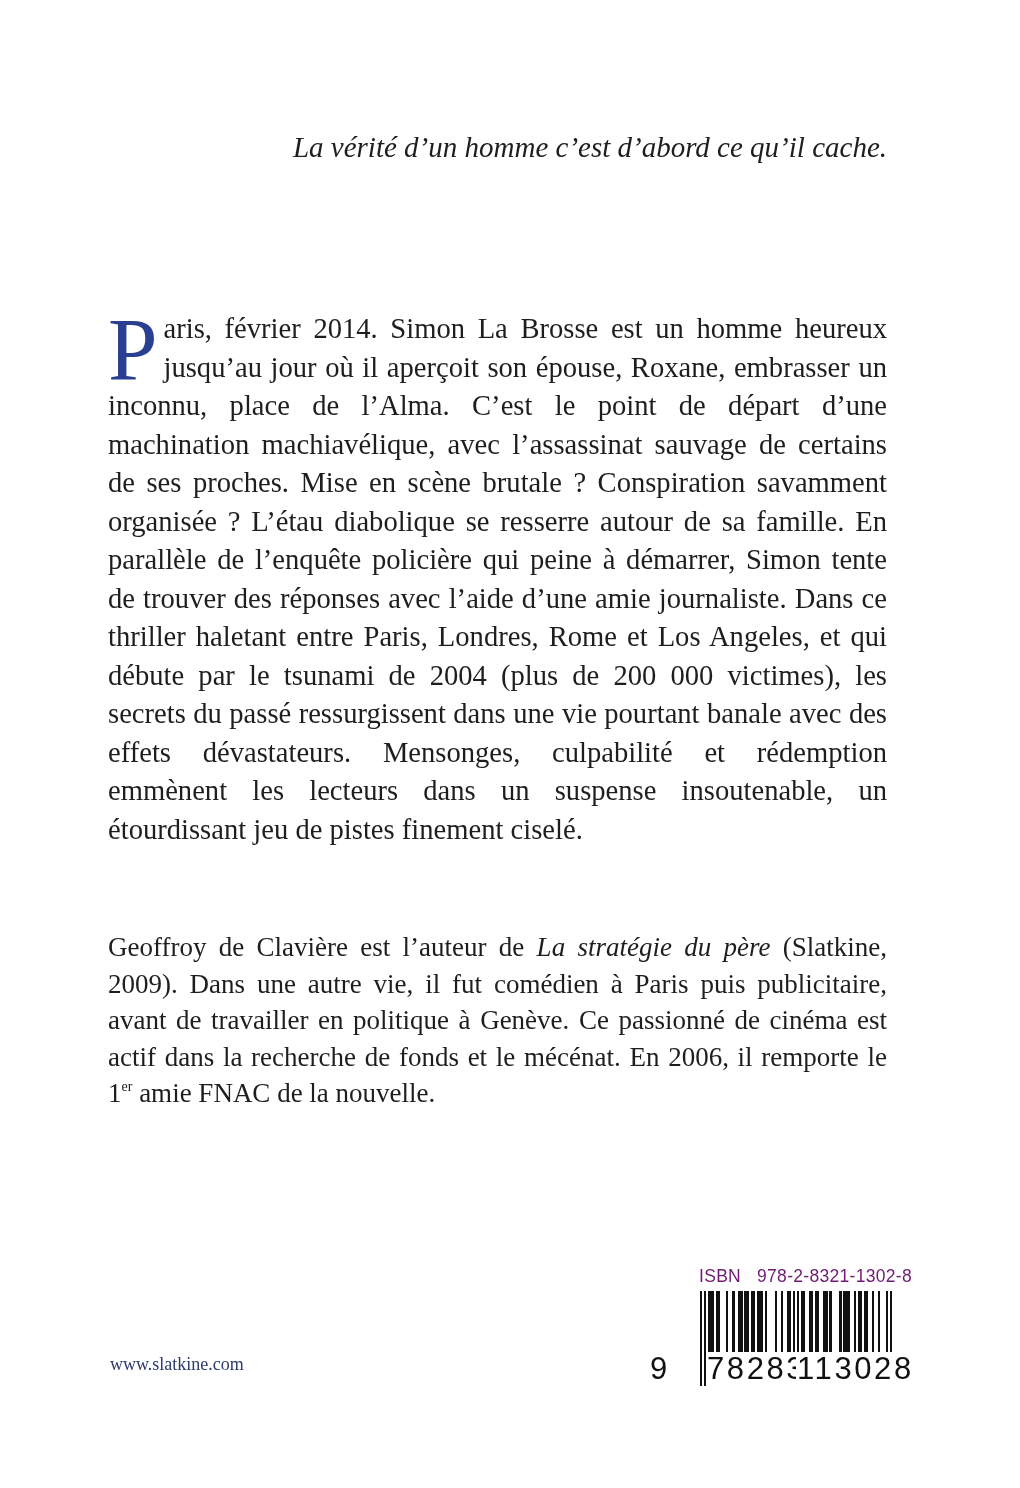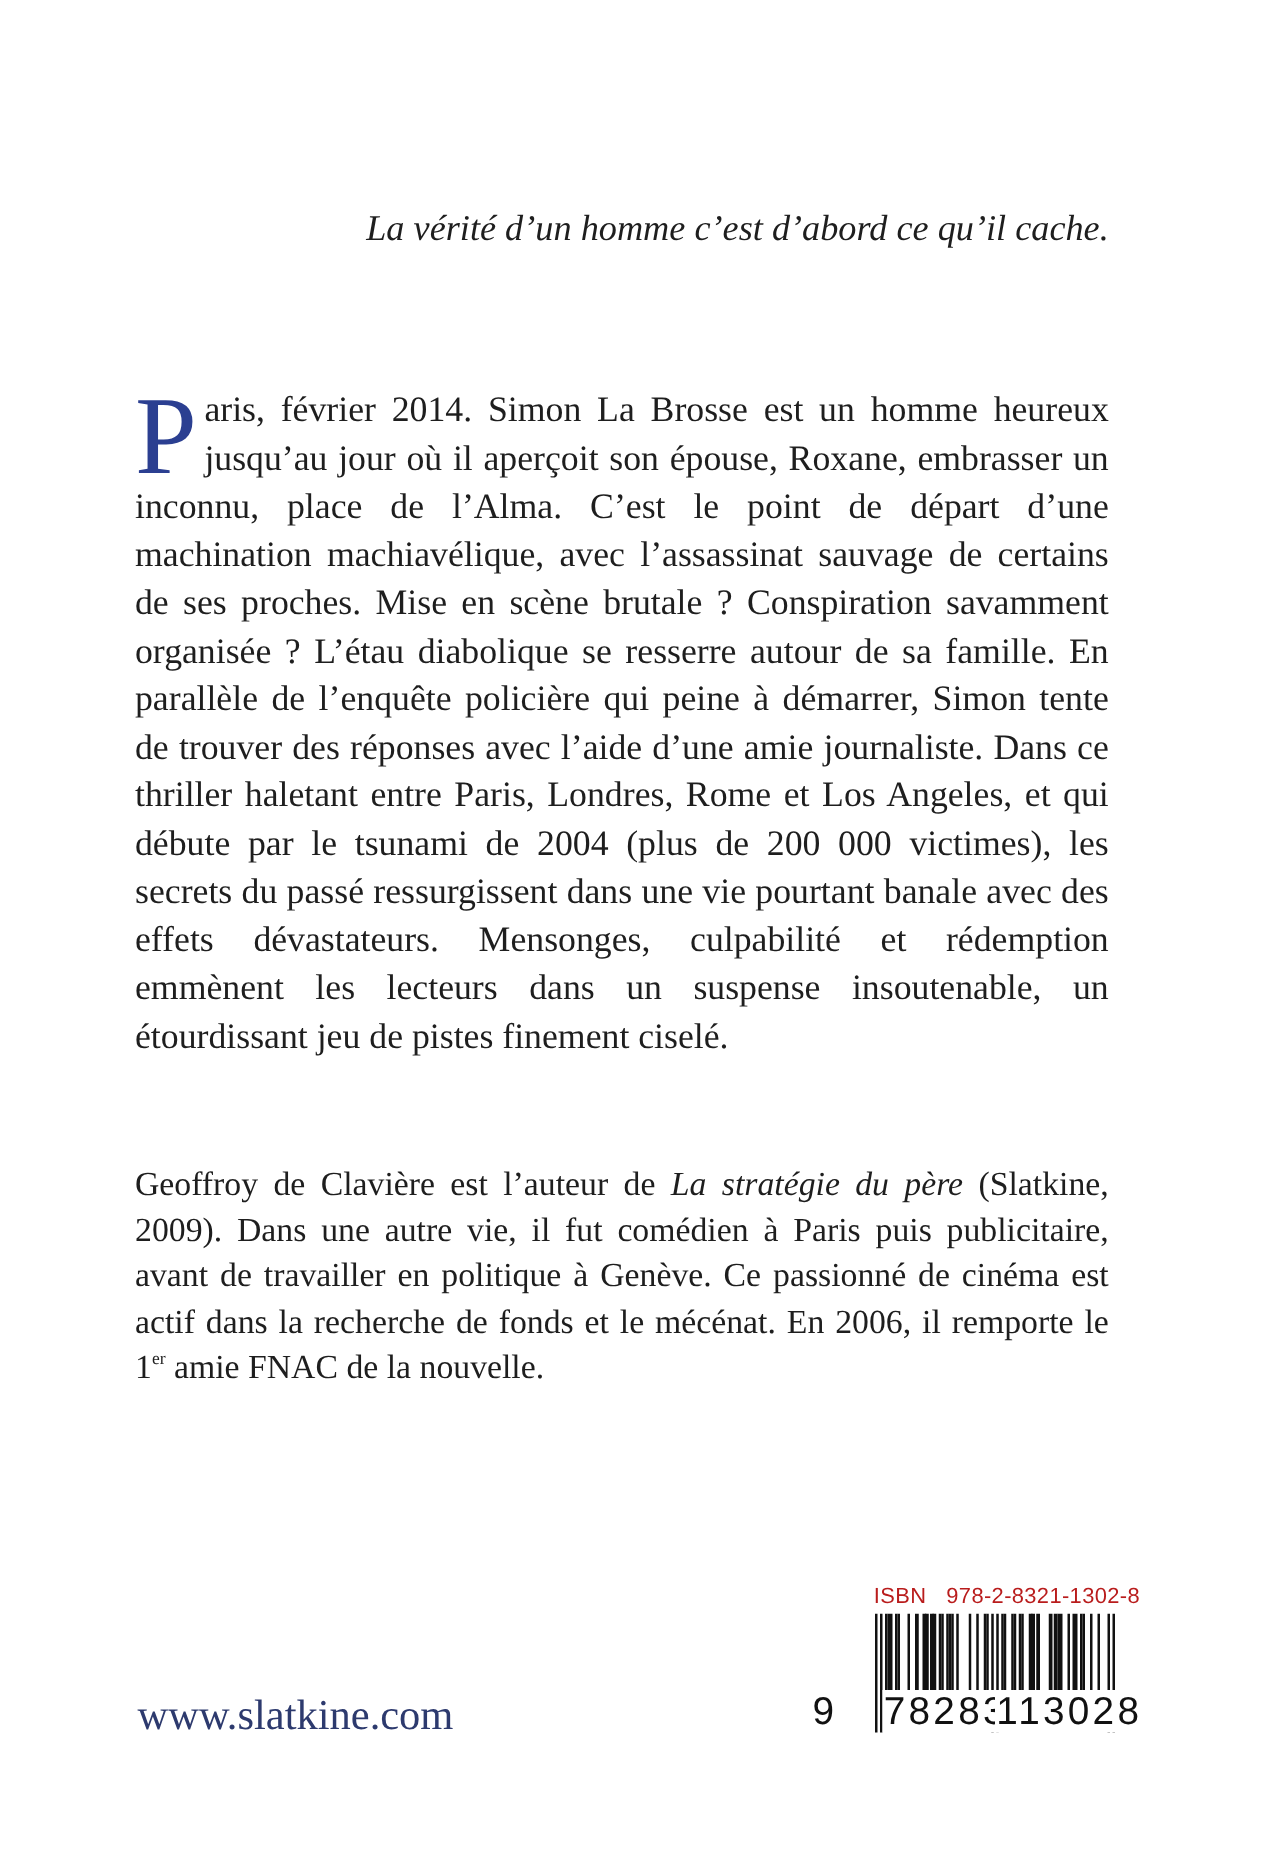--- a/index.html
+++ b/index.html
@@ -1,27 +1,27 @@
 <!DOCTYPE html>
 <html><head>
 <meta charset="utf-8">
 <style>
   html, body { margin: 0; padding: 0; background: #ffffff; }
   body { width: 1020px; height: 1488px; position: relative; overflow: hidden;
          font-family: "Liberation Serif", "DejaVu Serif", serif; color: #1e1e1e; }
-  .epigraph { position: absolute; right: 133px; top: 128px; text-align: right; font-size: 29px; line-height: 38px; margin-top: 36px; }
+  .epigraph { position: absolute; right: 133px; top: 128px; text-align: right; font-size: 29px; line-height: 38px; }
   .epigraph .quote { font-style: italic; }
   .summary { position: absolute; left: 108px; top: 310px; width: 779px; font-size: 28.6px; line-height: 38.5px; text-align: justify; }
   .dropcap { float: left; color: #2b3f91; font-size: 89px; line-height: 64px; margin: 7px 6px 0 0; font-family: "Liberation Serif", serif; }
   .bio { position: absolute; left: 108px; top: 929px; width: 779px; font-size: 27px; line-height: 36.5px; text-align: justify; }
   .bio sup { font-size: 14px; vertical-align: 11px; line-height: 0; }
   .credits { position: absolute; left: 108px; top: 1231px; font-size: 19.5px; line-height: 25.5px; }
-  .website { position: absolute; left: 110px; top: 1354px; font-size: 34px; color: #2d3a6e; }
+  .website { position: absolute; left: 110px; top: 1354px; font-size: 18px; color: #2d3a6e; }
   .barcode-wrap { position: absolute; left: 686px; top: 1266px; width: 226px; height: 122px; }
-  .isbn-text { position: absolute; left: 13px; top: 0; font-family: "Liberation Sans", sans-serif; font-size: 17.5px; letter-spacing: 0.3px; color: #b91c1c; white-space: nowrap; }
+  .isbn-text { position: absolute; left: 13px; top: 0; font-family: "Liberation Sans", sans-serif; font-size: 17.5px; letter-spacing: 0.3px; color: #701a75; white-space: nowrap; }
   .isbn-text .gap { display: inline-block; width: 16px; }
   .bars { position: absolute; left: 14px; top: 25px; width: 192px; height: 95px; }
   .bars span { position: absolute; top: 0; background: #111; }
   .digits { position: absolute; top: 86px; font-family: "Liberation Sans", sans-serif; font-size: 31px; color: #111; background: #fff; line-height: 34px; letter-spacing: 2.6px; }
   .d-lead { left: -36px; background: transparent; }
   .d-left { left: 20px; padding: 0 1px; }
   .d-right { left: 110px; padding: 0 1px; }
 </style>
 </head>
 <body>

